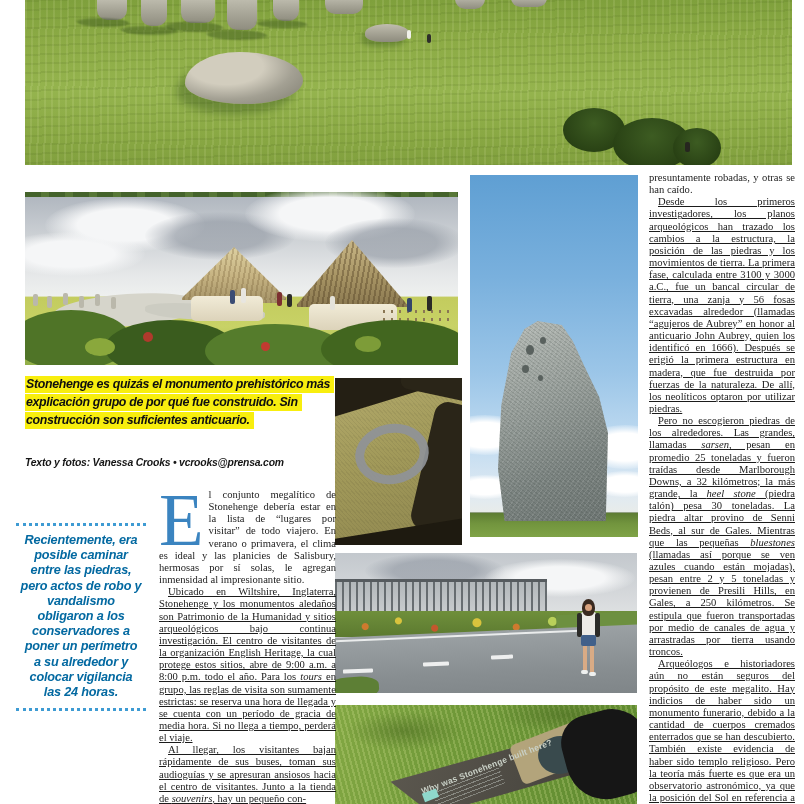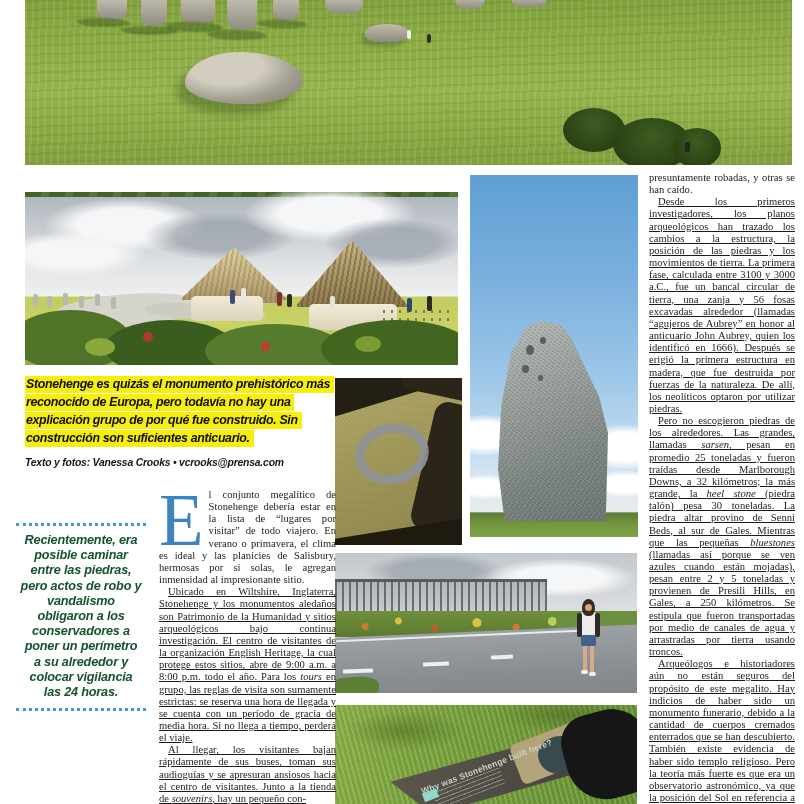--- a/index.html
+++ b/index.html
@@ -137,21 +137,21 @@
     border-radius:48% 52% 45% 55%;transform:rotate(-8deg);}
   #sign-map{position:absolute;left:196px;top:-2px;width:44px;height:30px;background:#9aa88e;
     transform:rotate(-12deg);border-radius:4px;}
   #sign-teal{position:absolute;left:30px;top:46px;width:15px;height:9px;background:#8fd8cc;transform:rotate(-12deg);}
   #tarp{position:absolute;right:-10px;top:-6px;width:86px;height:88px;background:#161616;
     border-radius:32% 42% 36% 46%;transform:rotate(-6deg);}
 
   
   #pullquote{left:6px;top:523px;width:150px;text-align:center;
     font-family:"Liberation Sans",sans-serif;font-weight:bold;font-size:12.7px;
-    line-height:15.2px;color:#14532d;letter-spacing:-0.2px;}
+    line-height:15.2px;color:#0369a1;letter-spacing:-0.2px;}
   .dots{width:130px;margin:0 auto;border-top:3px dotted #3e9bd3;height:0;}
   #pq-text{white-space:pre-line;padding:7px 0 8px 0;}
 
   
   .col{position:absolute;text-align:justify;font-size:10.6px;line-height:12.15px;color:#1b1b1b;overflow:hidden;}
   .col p{margin:0;}
   .col p + p{text-indent:9px;text-decoration:underline;}
   #col-center{left:159px;top:489px;width:177px;height:315px;}
   #col-right{left:649px;top:172px;width:146px;height:632px;}
   .dropcap{float:left;font-family:"Liberation Serif",serif;font-size:73px;line-height:57px;
@@ -220,21 +220,20 @@
   <div class="fbush" style="left:180px;top:132px;width:140px;height:54px;background:#557c2c;"></div>
   <div class="fbush" style="left:296px;top:128px;width:150px;height:58px;background:#42661f;"></div>
   <div class="fbush" style="left:60px;top:146px;width:30px;height:18px;background:#8aa83c;"></div>
   <div class="fbush" style="left:118px;top:140px;width:10px;height:10px;background:#b03a2c;"></div>
   <div class="fbush" style="left:236px;top:150px;width:9px;height:9px;background:#c23a30;"></div>
   <div class="fbush" style="left:330px;top:144px;width:26px;height:16px;background:#7d9c38;"></div>
 </div>
 
 <div class="abs" id="lede">
     <span class="hl">Stonehenge es quizás el monumento prehistórico más</span>
-    <span class="hl">reconocido de Europa, pero todavía no hay una</span>
     <span class="hl">explicación grupo de por qué fue construido. Sin</span>
     <span class="hl">construcción son suficientes anticuario.</span>
   </div>
 <div class="abs" id="byline">Texto y fotos: Vanessa Crooks • vcrooks@prensa.com</div>
 
 <div class="photo" id="aerial-photo">
   <div class="aw" id="aw1"></div>
   <div class="aw" id="aw4"></div>
   <div class="aw" id="aw2"></div>
   <div class="aw" id="aw3"></div>

